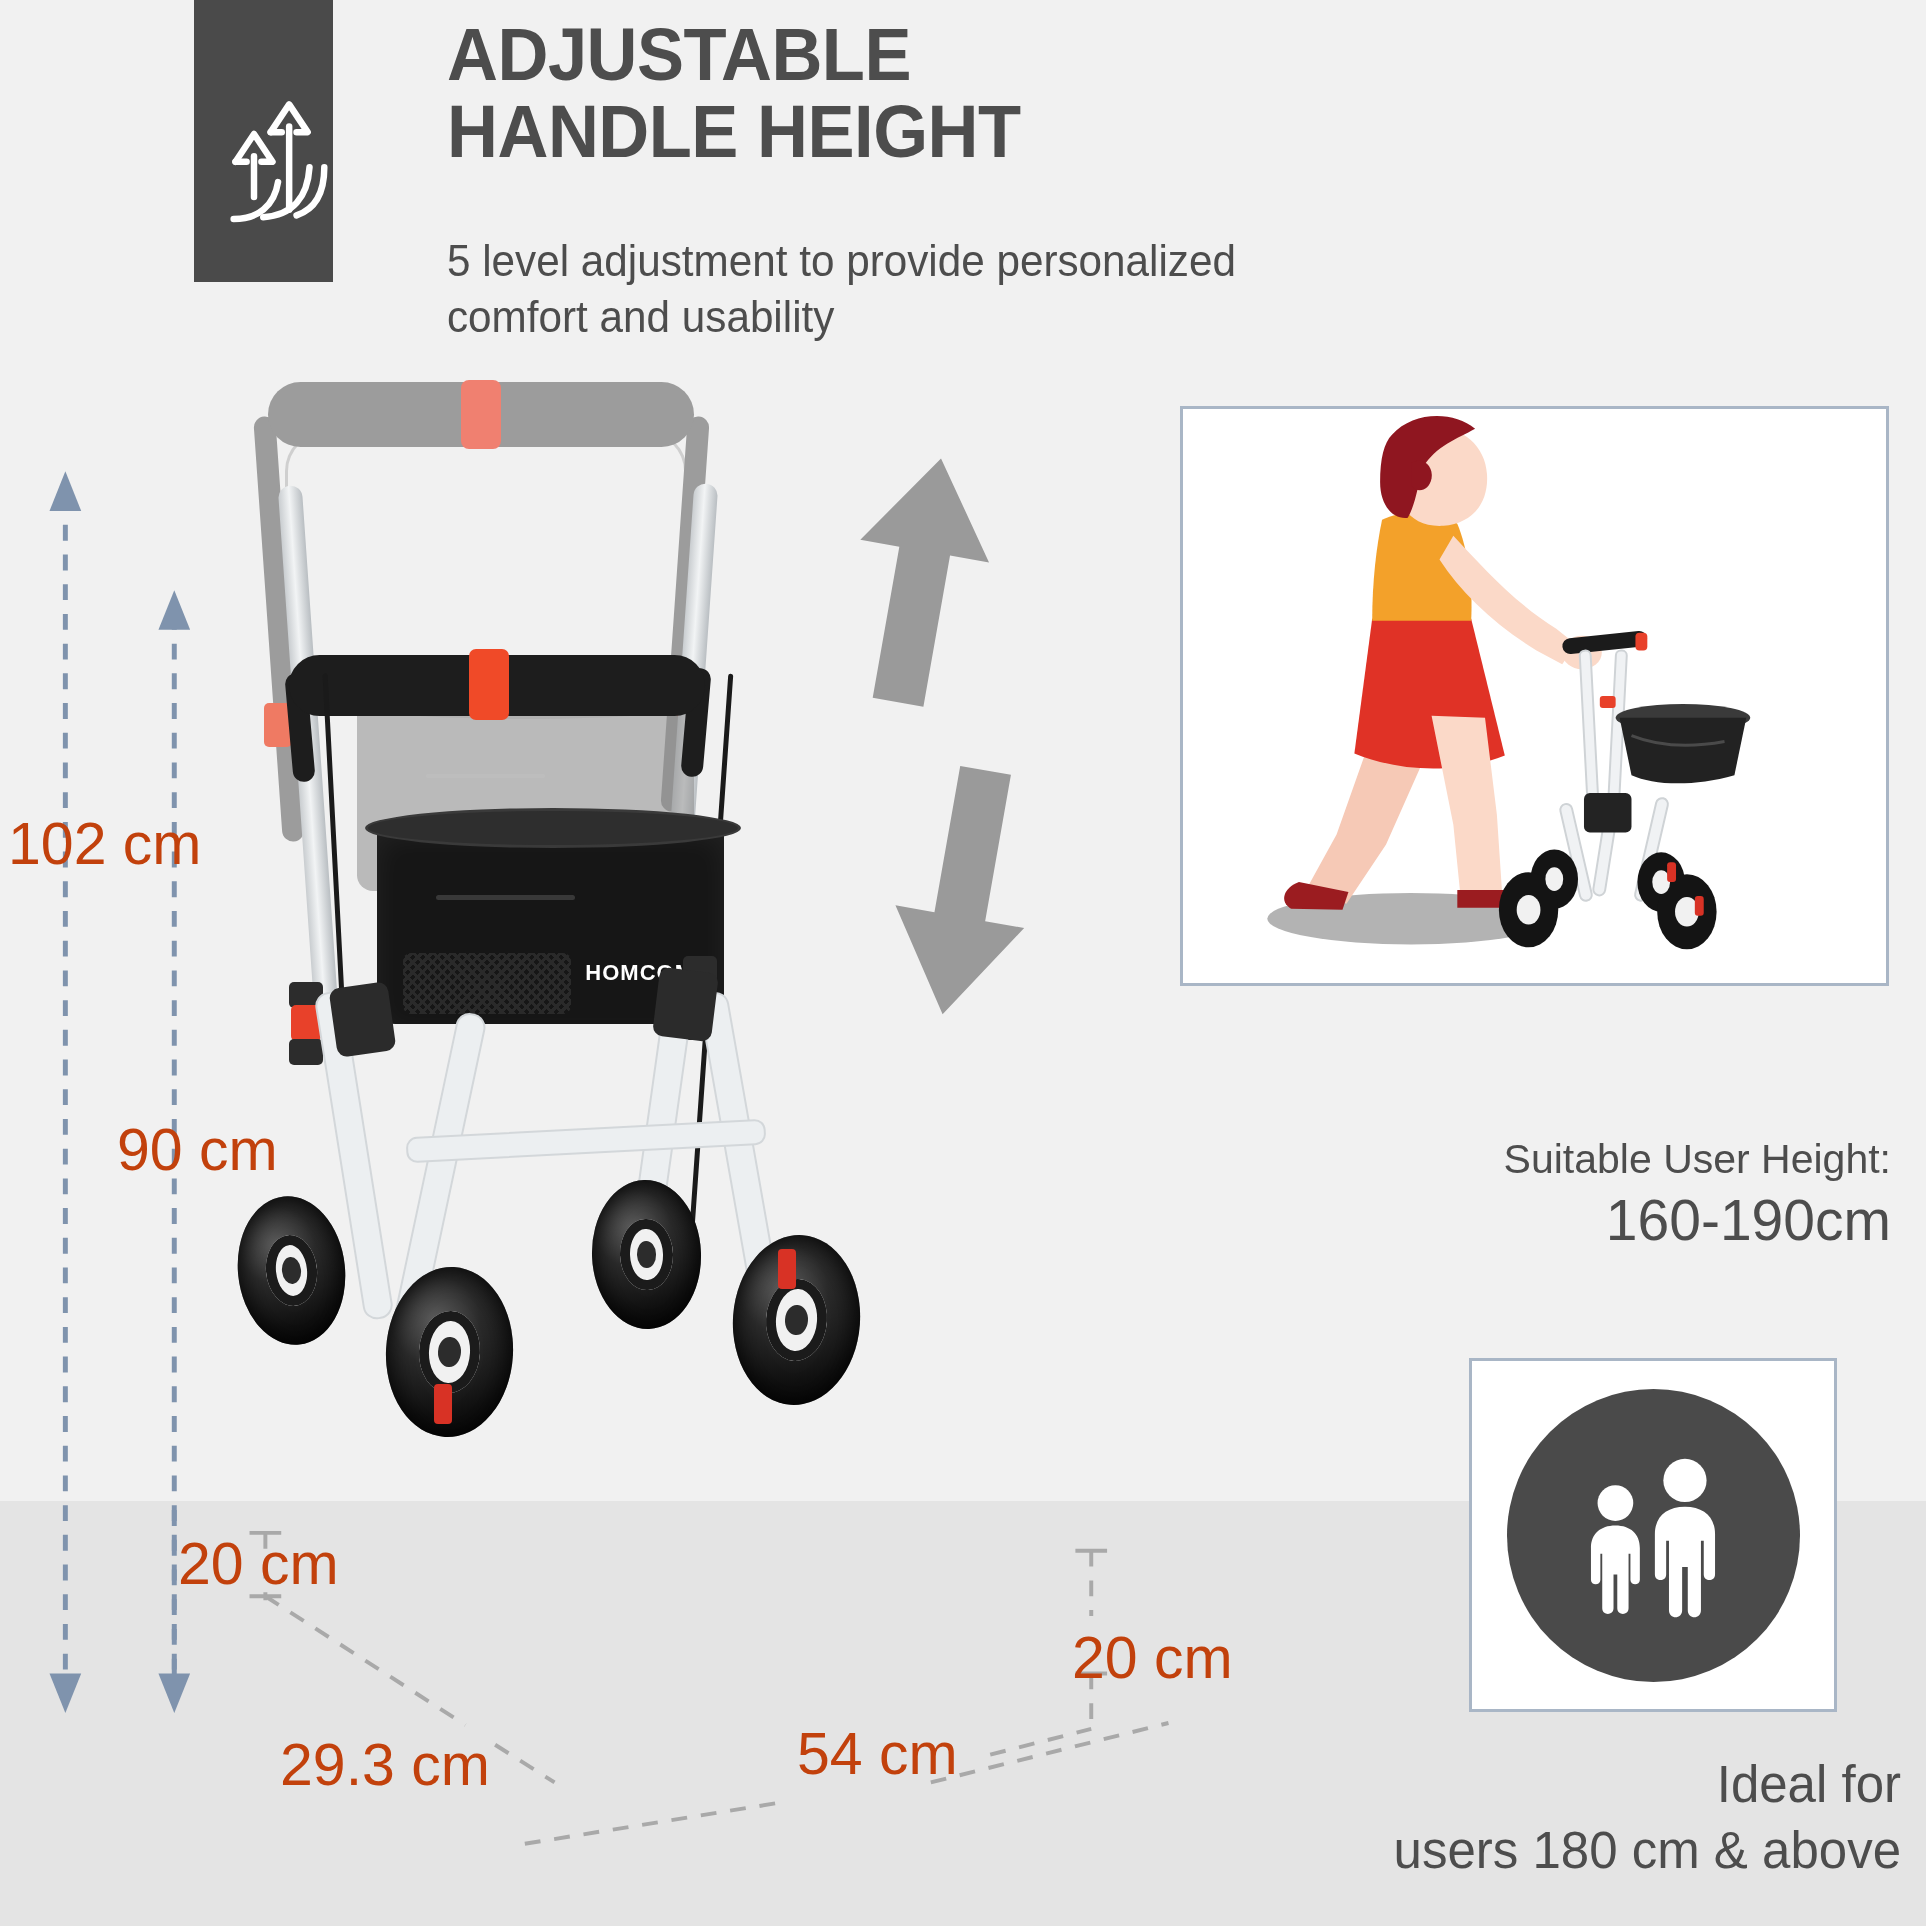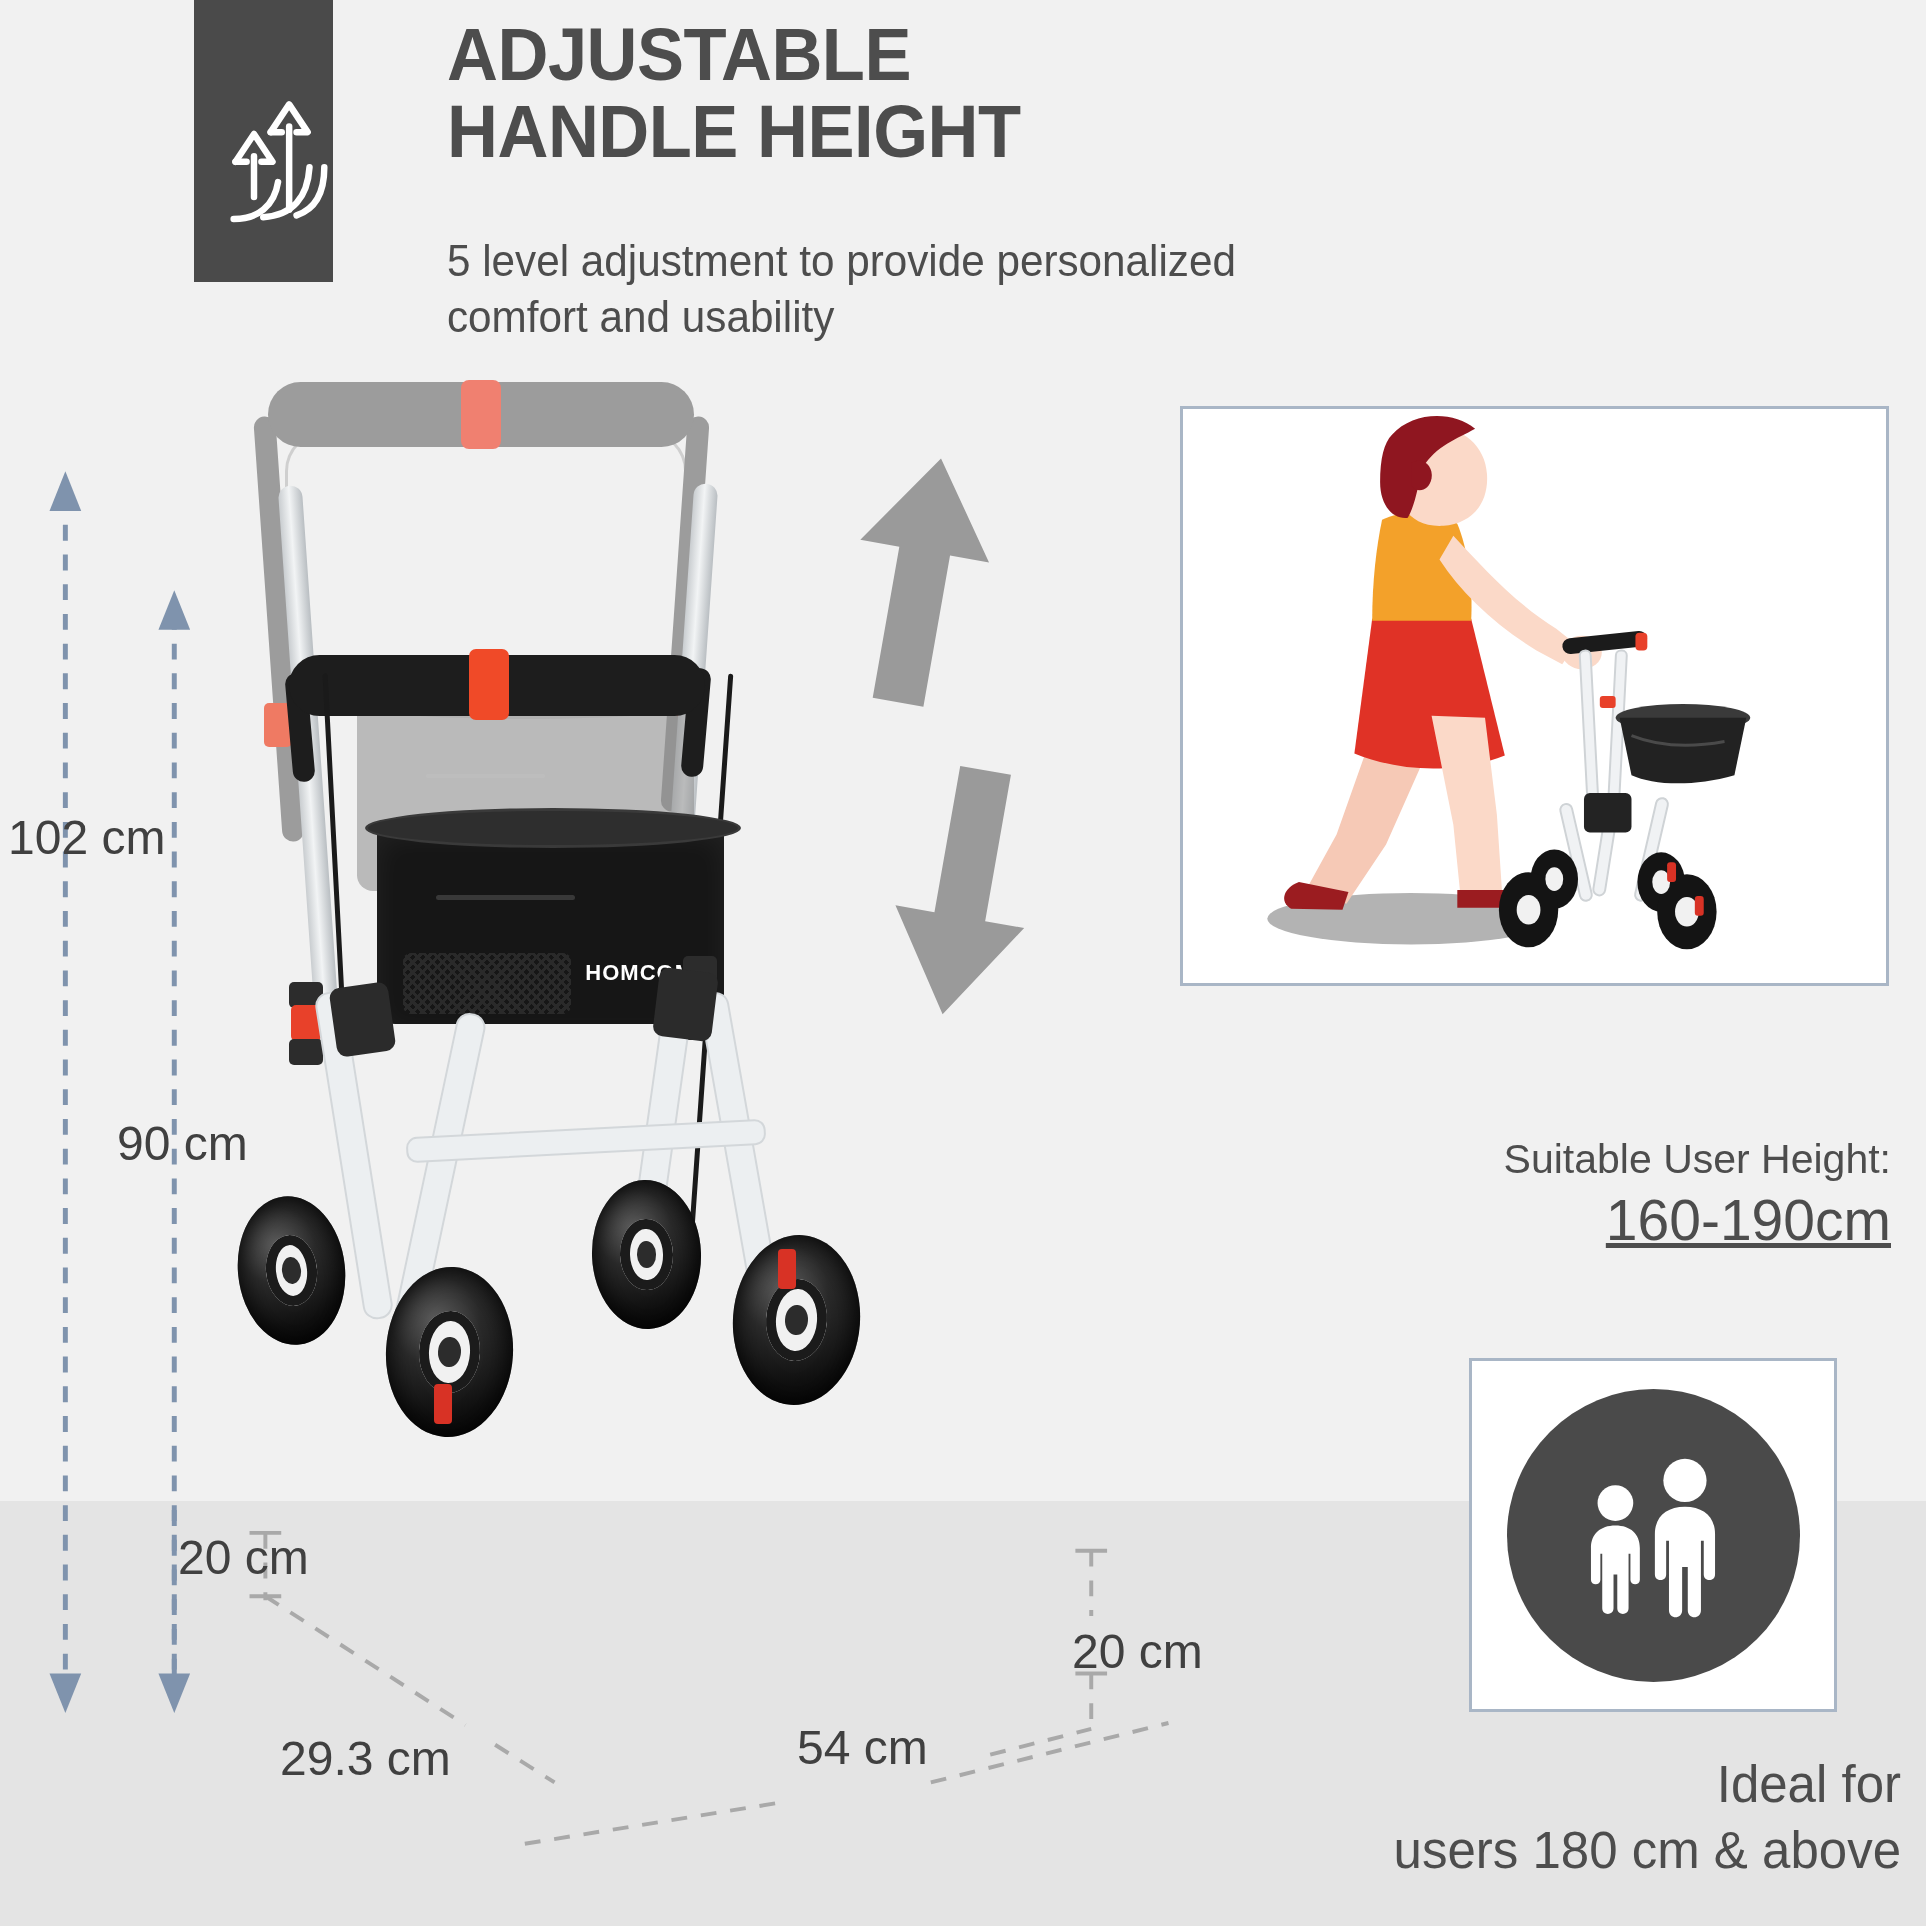--- a/index.html
+++ b/index.html
@@ -42,22 +42,22 @@
     font-size:44px;
     line-height:1.28;
     transform:scaleX(.96);
     transform-origin:left top;
     white-space:pre-line;
   }
 
   
   .dim{
     position:absolute;
-    color:#404040;
-    font-size:48px;
+    color:#c2410c;
+    font-size:59px;
     white-space:nowrap;
   }
   .dim.d102{left:8px;top:810px;}
   .dim.d90{left:117px;top:1116px;}
   .dim.d20l{left:178px;top:1530px;}
   .dim.d645{left:280px;top:1731px;}
   .dim.d54{left:797px;top:1720px;}
   .dim.d20r{left:1072px;top:1624px;}
 
   
@@ -207,21 +207,21 @@
     position:absolute;left:1180px;top:406px;width:703px;height:574px;
     background:#fff;border:3px solid #a9b6c6;
   }
   .panel-woman svg{display:block;width:100%;height:100%;}
 
   .right-text{
     position:absolute;left:1139px;top:1134px;width:752px;
     text-align:right;color:#4d4d4d;
   }
   .right-text .l1{font-size:41px;line-height:1.25;}
-  .right-text .l2{font-size:57px;line-height:1.25;text-decoration:underline;}
+  .right-text .l2{font-size:57px;line-height:1.25;}
 
   
   .panel-people{
     position:absolute;left:1469px;top:1358px;width:362px;height:348px;
     background:#fff;border:3px solid #a9b6c6;
     display:flex;align-items:center;justify-content:center;
   }
   .panel-people .circle{
     width:293px;height:293px;border-radius:50%;background:#4a4a4a;
     display:flex;align-items:center;justify-content:center;

